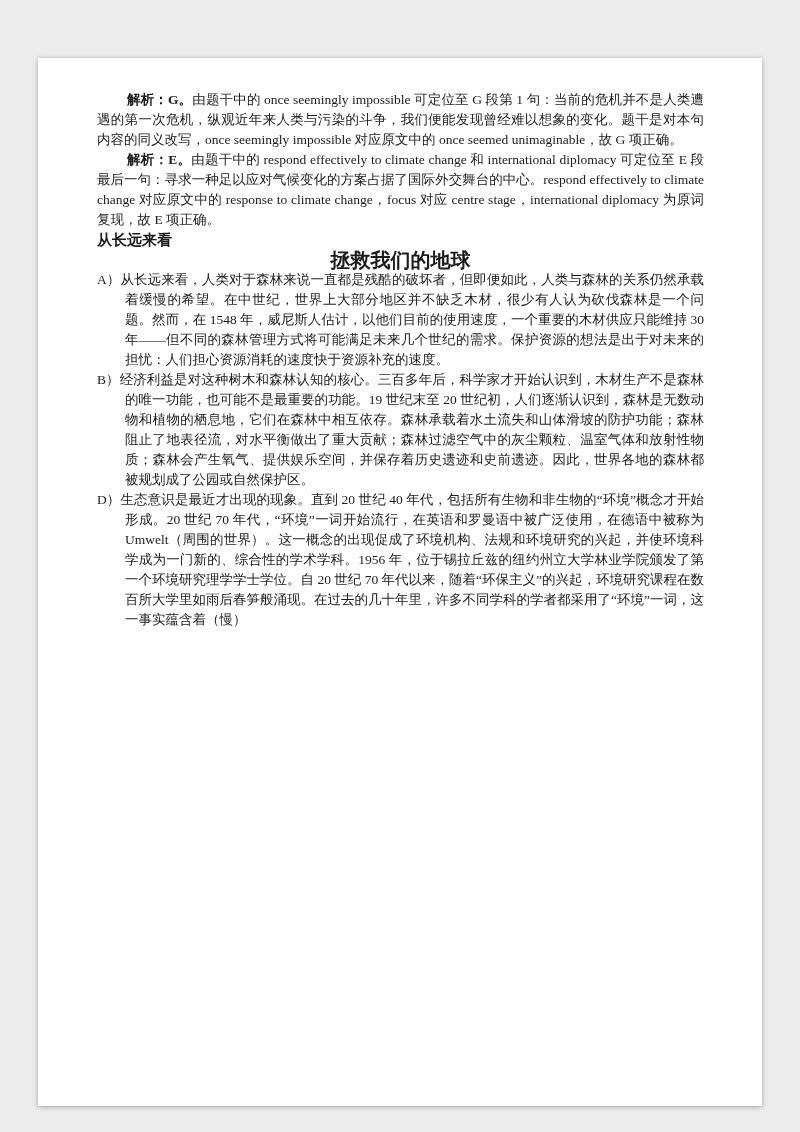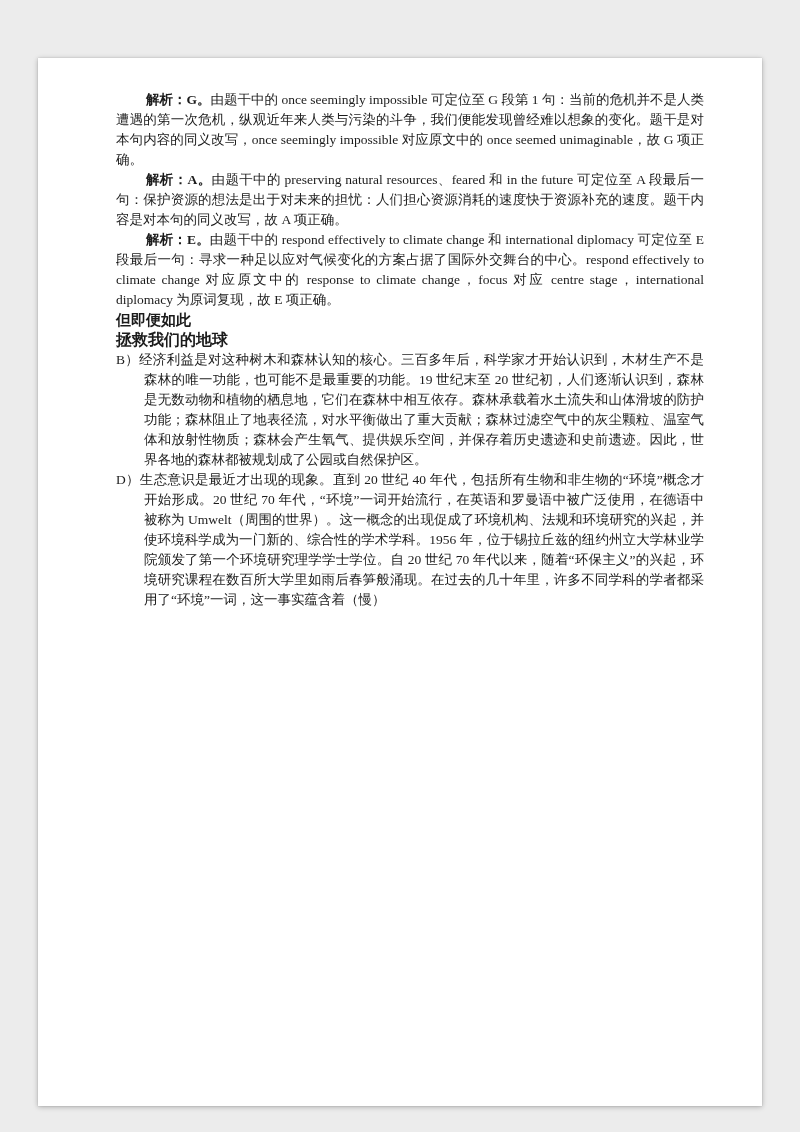--- a/index.html
+++ b/index.html
@@ -17,21 +17,21 @@
   }
   .sheet {
     position:absolute;
     left:38px; top:58px;
     width:724px; height:1048px;
     background:#ffffff;
     box-shadow:0 1px 5px rgba(0,0,0,0.28), 0 0 1px rgba(0,0,0,0.2);
     overflow:hidden;
   }
   .content {
-    padding:32px 58px 0 78px;
+    padding:32px 58px 0 59px;
     font-size:13.5px;
     line-height:20px;
     text-align:justify;
   }
   .content p { margin:0; }
   
   .ana {
     margin-left:18px;
     text-indent:30px;
   }
@@ -41,22 +41,22 @@
   .q-num { display:inline-block; min-width:28px; }
   
   .section-heading {
     margin-top:16px;
     font-weight:bold;
     font-size:15px;
     text-indent:0;
   }
   .passage-title {
     font-weight:bold;
-    font-size:16px;
-    text-align:left;
+    font-size:20px;
+    text-align:center;
     text-indent:0;
     margin-top:8px;
     margin-bottom:6px;
   }
   .tr-para {
     padding-left:28px;
     text-indent:-28px;
   }
   .tr-marker { }
   .page-number {
@@ -69,27 +69,27 @@
 </style>
 </head>
 <body>
 
 <div class="stage">
   <div class="sheet">
     <div class="content">
 
       <p class="ana"><b class="ana-label">解析：G。</b><span>由题干中的 once seemingly impossible 可定位至 G 段第 1 句：当前的危机并不是人类遭遇的第一次危机，纵观近年来人类与污染的斗争，我们便能发现曾经难以想象的变化。题干是对本句内容的同义改写，once seemingly impossible 对应原文中的 once seemed unimaginable，故 G 项正确。</span></p>
 
-      <p class="ana"><b class="ana-label">解析：A。</b><span>由题干中的 preserving natural resources、feared 和 in the future 可定位至 A 段最后一句：保护资源的想法是出于对未来的担忧：人们担心资源消耗的速度快于资源补充的速度。题干内容是对本句的同义改写，故 A 项正确。</span></p>
 
 
       <p class="ana"><b class="ana-label">解析：E。</b><span>由题干中的 respond effectively to climate change 和 international diplomacy 可定位至 E 段最后一句：寻求一种足以应对气候变化的方案占据了国际外交舞台的中心。respond effectively to climate change 对应原文中的 response to climate change，focus 对应 centre stage，international diplomacy 为原词复现，故 E 项正确。</span></p>
 
-      <p class="section-heading">但即便如此</p>
+      <p class="section-heading">从长远来看</p>
       <p class="passage-title">拯救我们的地球</p>
 
+      <p class="tr-para"><span class="tr-marker">A）</span><span>从长远来看，人类对于森林来说一直都是残酷的破坏者，但即便如此，人类与森林的关系仍然承载着缓慢的希望。在中世纪，世界上大部分地区并不缺乏木材，很少有人认为砍伐森林是一个问题。然而，在 1548 年，威尼斯人估计，以他们目前的使用速度，一个重要的木材供应只能维持 30 年——但不同的森林管理方式将可能满足未来几个世纪的需求。保护资源的想法是出于对未来的担忧：人们担心资源消耗的速度快于资源补充的速度。</span></p>
       <p class="tr-para"><span class="tr-marker">B）</span><span>经济利益是对这种树木和森林认知的核心。三百多年后，科学家才开始认识到，木材生产不是森林的唯一功能，也可能不是最重要的功能。19 世纪末至 20 世纪初，人们逐渐认识到，森林是无数动物和植物的栖息地，它们在森林中相互依存。森林承载着水土流失和山体滑坡的防护功能；森林阻止了地表径流，对水平衡做出了重大贡献；森林过滤空气中的灰尘颗粒、温室气体和放射性物质；森林会产生氧气、提供娱乐空间，并保存着历史遗迹和史前遗迹。因此，世界各地的森林都被规划成了公园或自然保护区。</span></p>
       <p class="tr-para"><span class="tr-marker">D）</span><span>生态意识是最近才出现的现象。直到 20 世纪 40 年代，包括所有生物和非生物的“环境”概念才开始形成。20 世纪 70 年代，“环境”一词开始流行，在英语和罗曼语中被广泛使用，在德语中被称为 Umwelt（周围的世界）。这一概念的出现促成了环境机构、法规和环境研究的兴起，并使环境科学成为一门新的、综合性的学术学科。1956 年，位于锡拉丘兹的纽约州立大学林业学院颁发了第一个环境研究理学学士学位。自 20 世纪 70 年代以来，随着“环保主义”的兴起，环境研究课程在数百所大学里如雨后春笋般涌现。在过去的几十年里，许多不同学科的学者都采用了“环境”一词，这一事实蕴含着（慢）</span></p>
 
     </div>
 
   </div>
 </div>
 
 </body></html>

